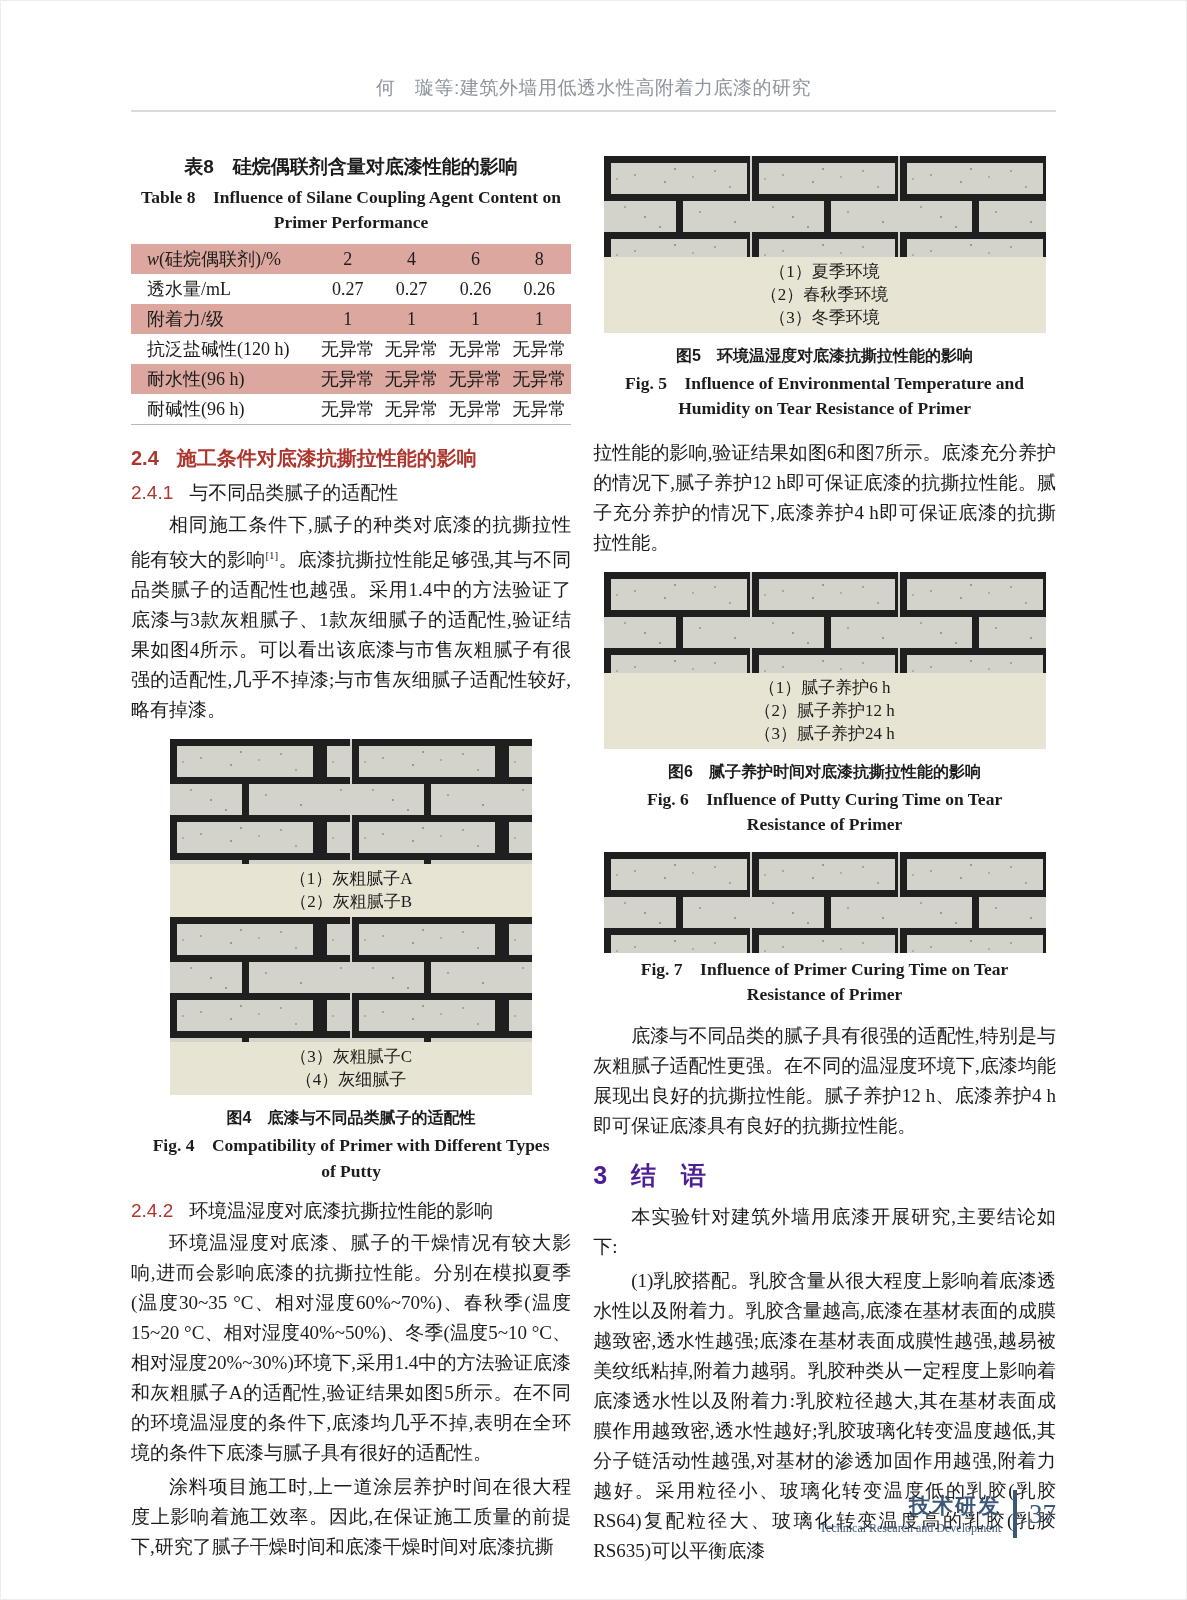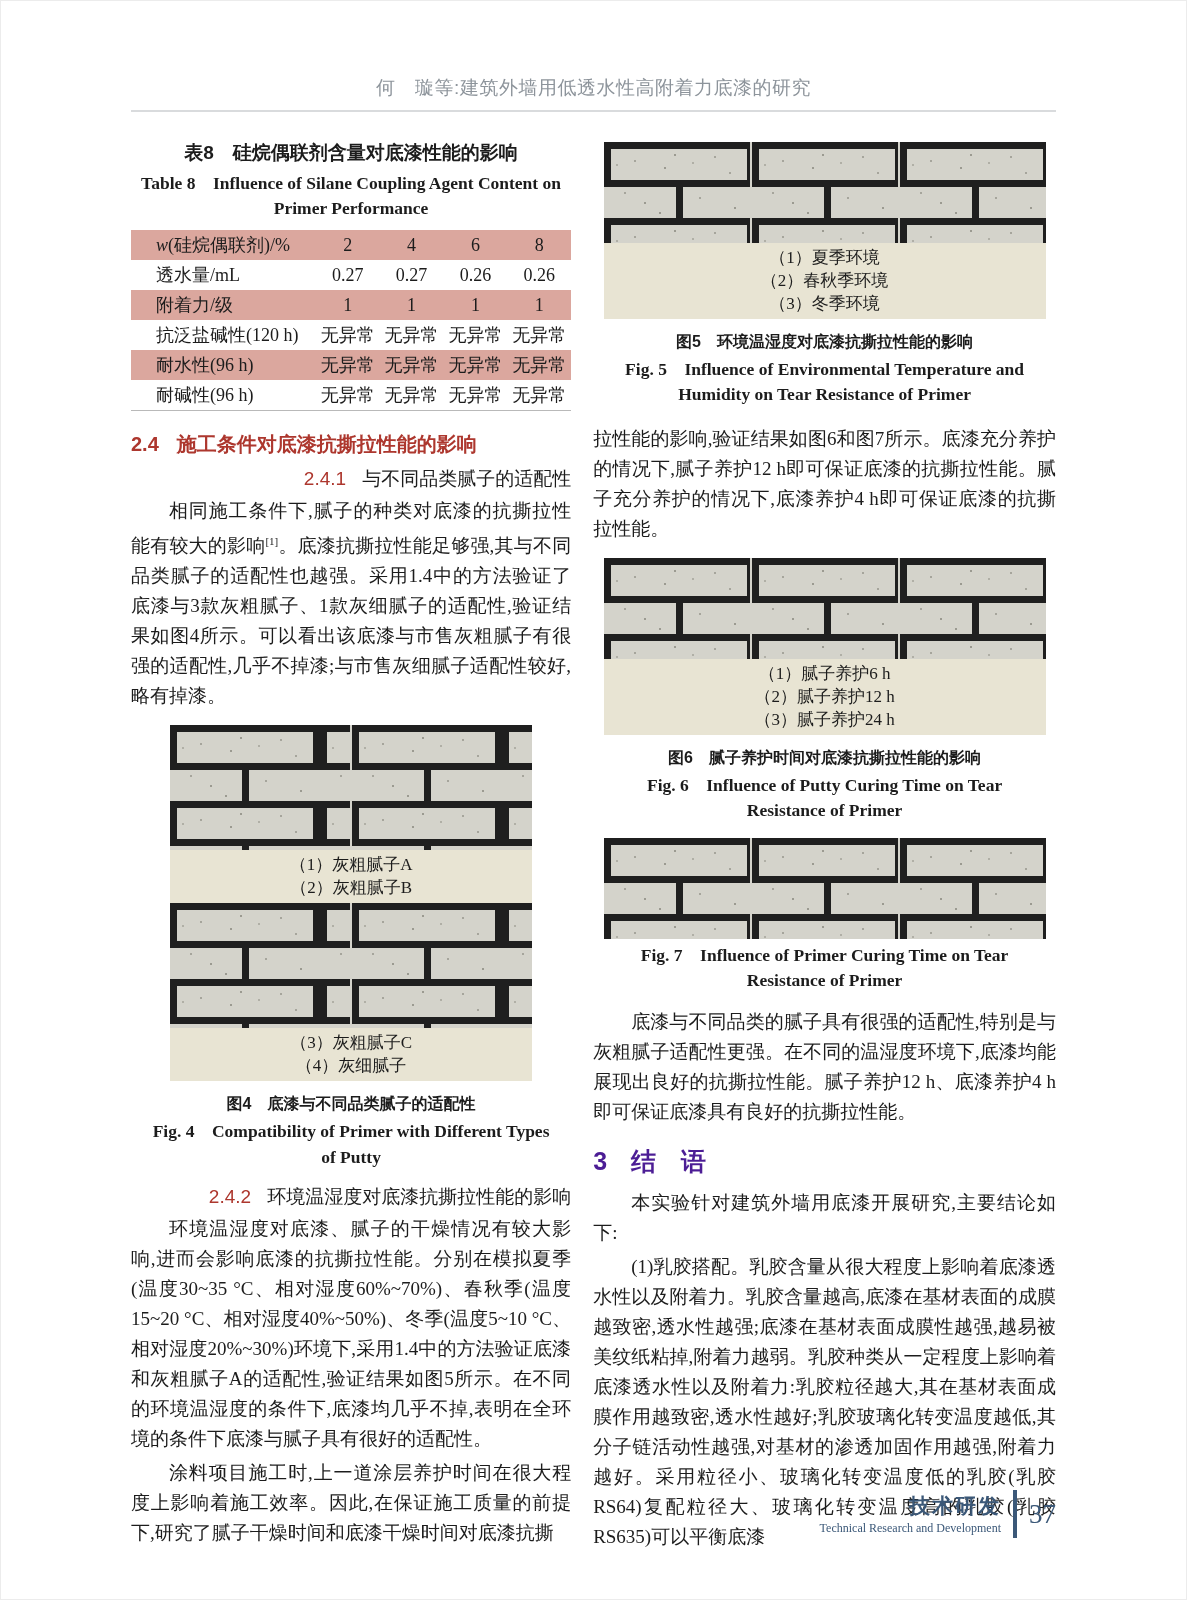--- a/index.html
+++ b/index.html
@@ -8,41 +8,41 @@
     position:relative; width:1187px; height:1600px; background:#fff;
     padding:74px 130px 0 130px; overflow:hidden;
     font-family:"Liberation Serif", serif; color:#1c1c1c;
     border:1px solid #ececec;
   }
   
   .running-head { text-align:center; color:#8d949b; font-size:19px;
     font-family:"Liberation Sans", sans-serif; letter-spacing:.5px; }
   .head-rule { border-bottom:2px solid #d9dbdd; margin-top:9px; }
 
-  .columns { display:flex; gap:22px; margin-top:28px; }
+  .columns { display:flex; gap:22px; margin-top:42px; }
   .col-left  { width:445px; }
   .col-right { width:468px; }
 
   
   .tbl-title-zh { text-align:center; font-weight:bold; font-size:19px;
     font-family:"Liberation Sans", sans-serif; }
   .tbl-title-en { text-align:center; font-weight:bold; font-size:17.5px;
     line-height:1.4; margin-top:5px; font-family:"Liberation Serif", serif; }
   table.t8 { width:100%; border-collapse:collapse; margin-top:10px;
     font-size:18px; border-bottom:1.5px solid #b9b9b9; }
   table.t8 td { padding:3px 2px; height:28px; text-align:center; }
-  table.t8 td.lbl { text-align:left; padding-left:25px; width:42%; }
+  table.t8 td.lbl { text-align:left; padding-left:16px; width:42%; }
   tr.pink { background:#dba79e; }
   .wvar { font-style:italic; font-family:"Liberation Serif", serif; }
 
   
   .h-main { color:#ad372e; font-weight:bold; font-size:20px;
     font-family:"Liberation Sans", sans-serif; margin-top:20px; }
   .h-main .num { margin-right:18px; }
-  .h-sub { font-size:19px; margin-top:8px; font-family:"Liberation Sans", sans-serif;text-align:right; }
+  .h-sub { font-size:19px; margin-top:8px; font-family:"Liberation Sans", sans-serif; }
   .h-sub .num { color:#ad372e; margin-right:16px; }
   .h-sec3 { color:#4c1d95; font-weight:bold; font-size:25px;
     font-family:"Liberation Sans", sans-serif; margin:18px 0 10px; }
   .h-sec3 .num { margin-right:24px; }
 
   
   .para { font-size:19px; line-height:30px; text-align:justify; margin-top:4px; }
   .ind { text-indent:2em; }
   sup.ref { font-size:11px; }
 

